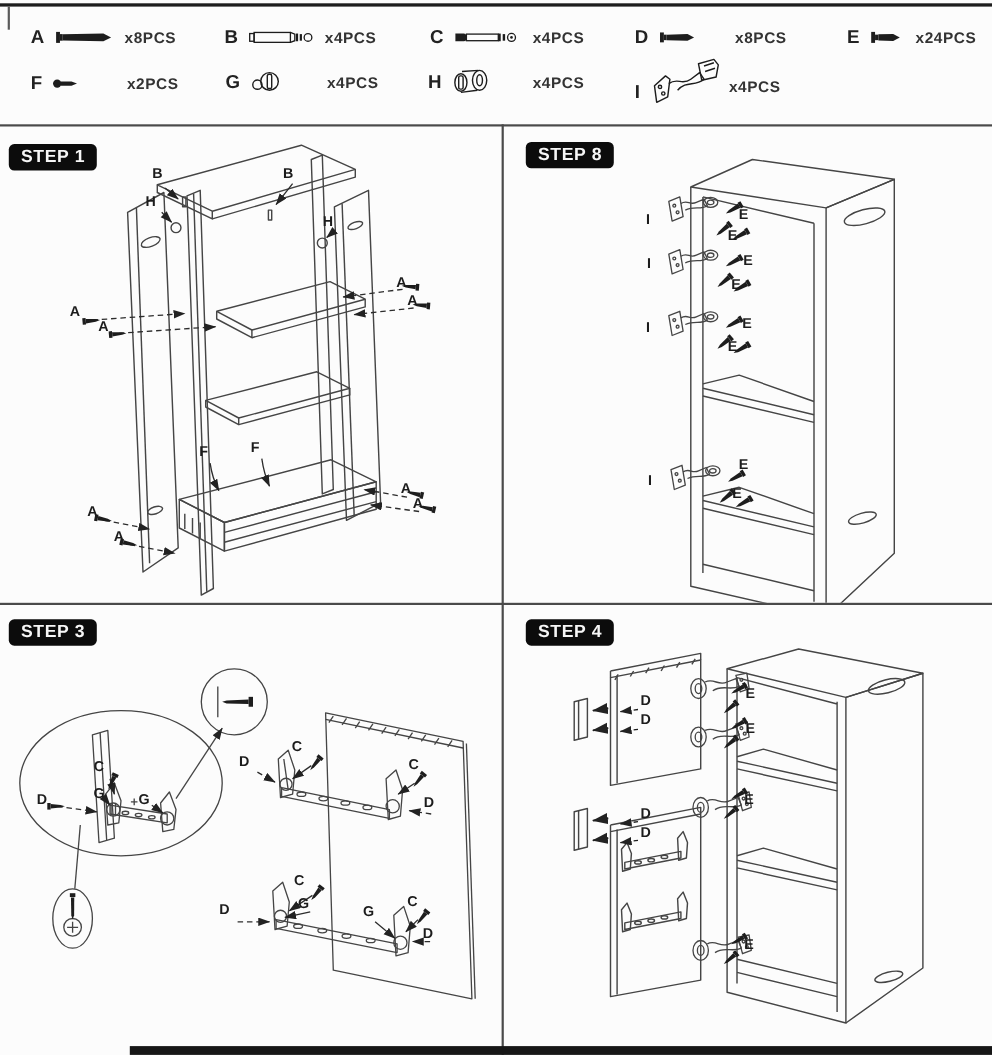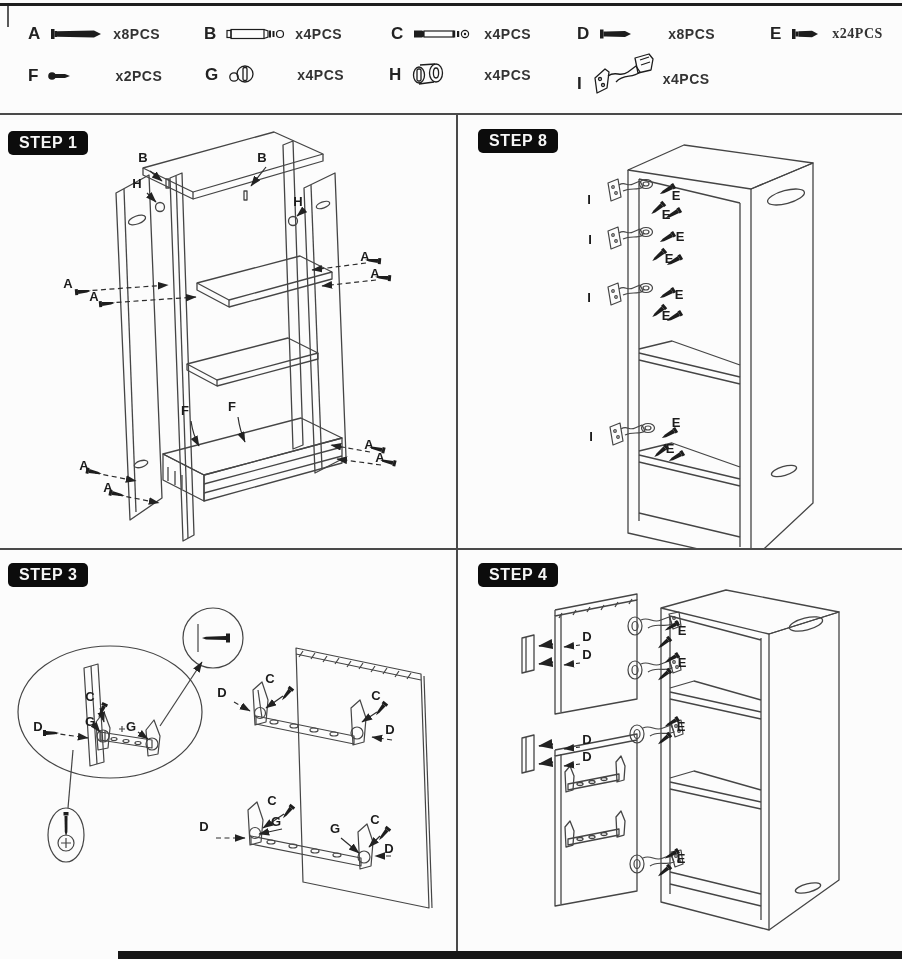--- a/index.html
+++ b/index.html
@@ -93,21 +93,21 @@
 
     <div class="part" style="left:770px;top:24px;">
       <span class="pl">E</span>
       <svg width="34" height="16" viewBox="0 0 34 16">
         <g fill="#1d1d1d">
             <rect x="2" y="3" width="3.5" height="10"></rect>
             <rect x="5.5" y="5.5" width="3" height="5"></rect>
         <path d="M8.5,5.2 L22,4.8 L28,8 L22,11.2 L8.5,10.8 Z"></path>
           </g>
       </svg>
-      <span class="pq" style="margin-left:8px;font-family:Liberation Serif, serif;">x24PCS</span>
+      <span class="pq" style="margin-left:8px;">x24PCS</span>
     </div>
 
     <div class="part" style="left:28px;top:66px;">
       <span class="pl">F</span>
       <svg width="28" height="16" viewBox="0 0 28 16">
         <circle cx="5" cy="8" r="3.8" fill="#1d1d1d"></circle>
         <path d="M8,6 L18,6 L23,8 L18,10 L8,10 Z" fill="#1d1d1d"></path>
       </svg>
       <span class="pq" style="margin-left:40px;">x2PCS</span>
     </div>

